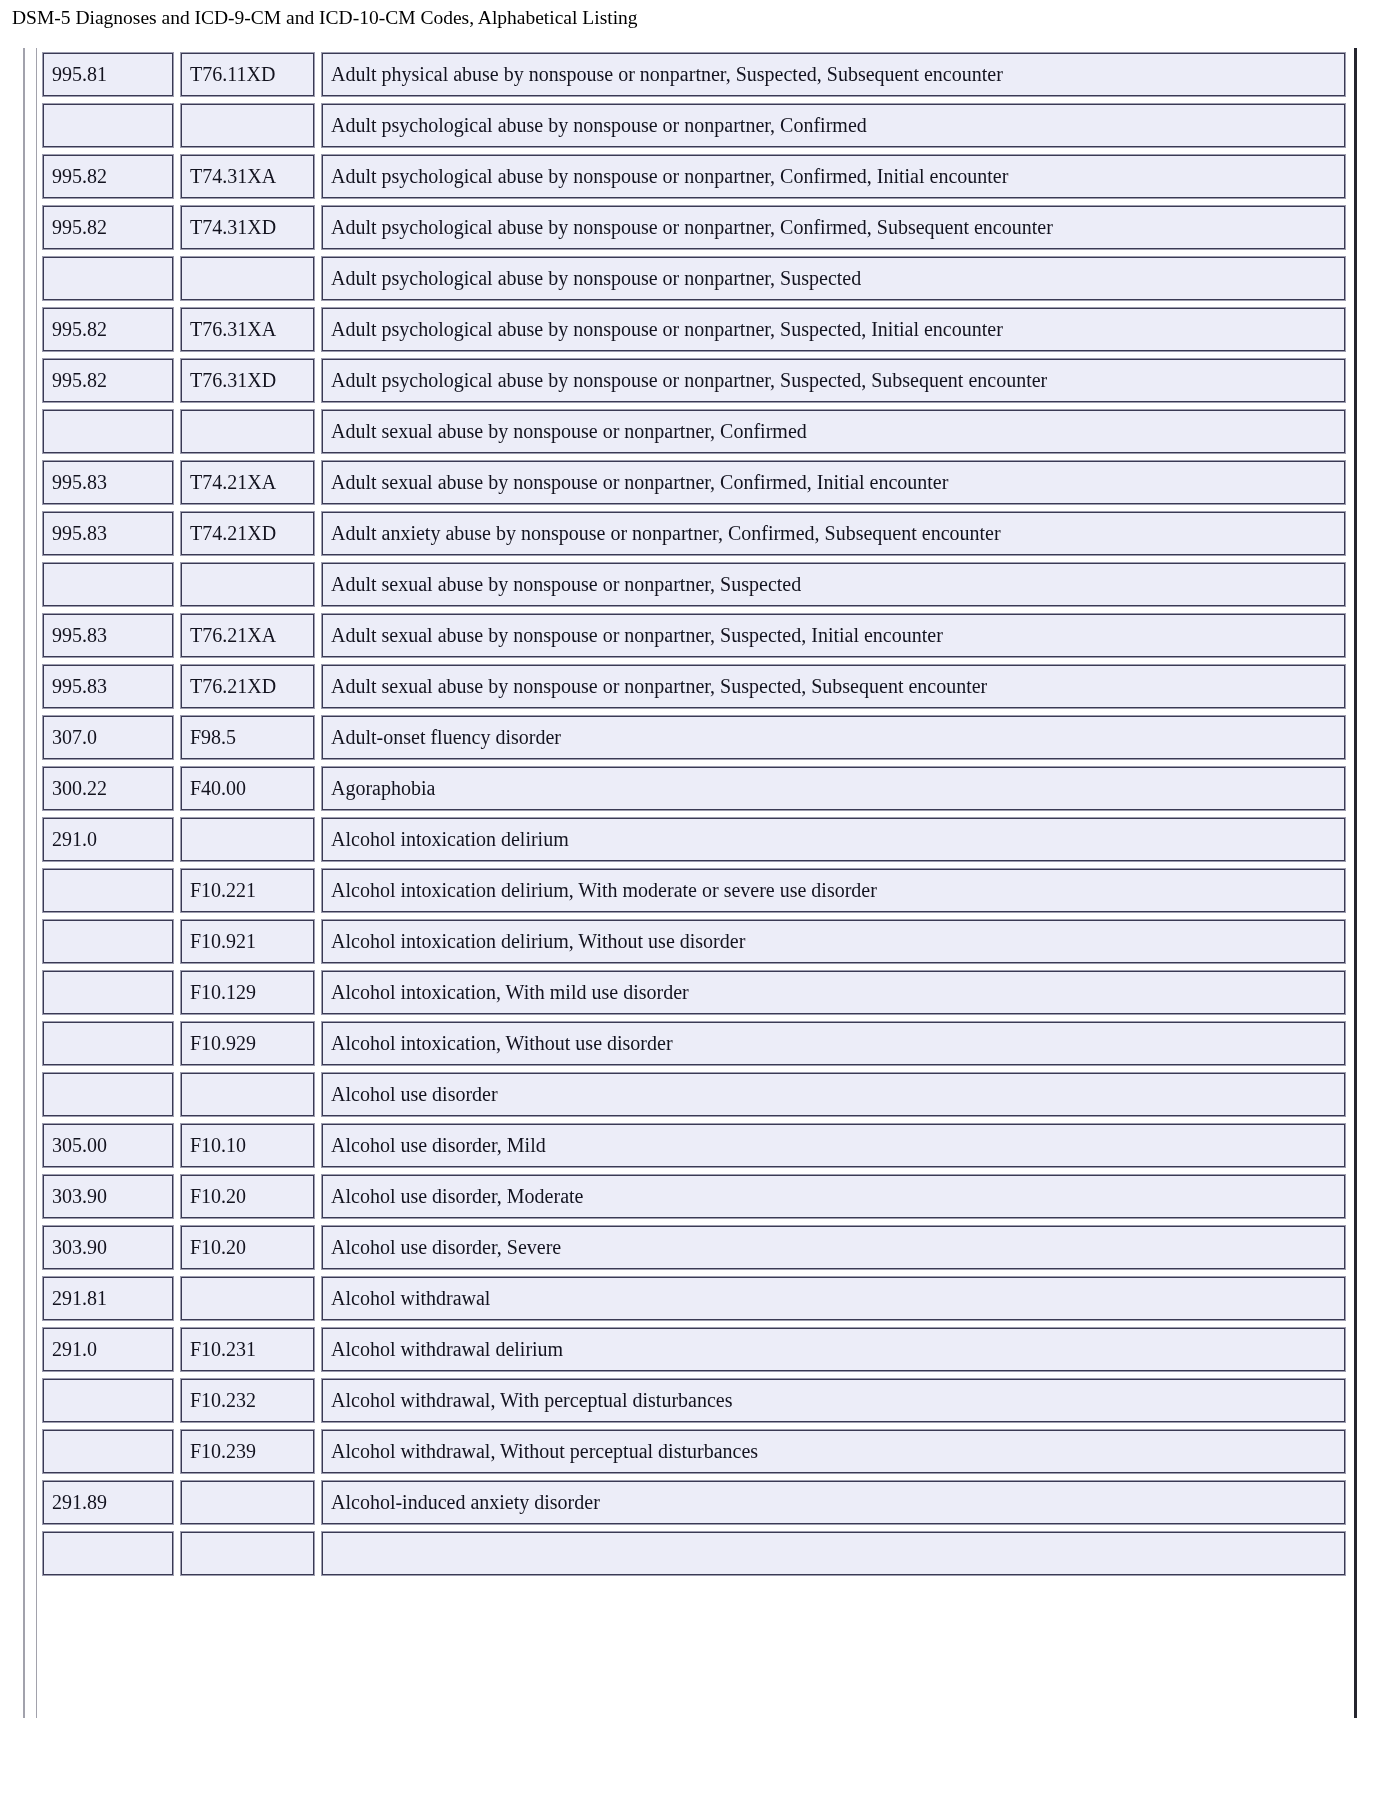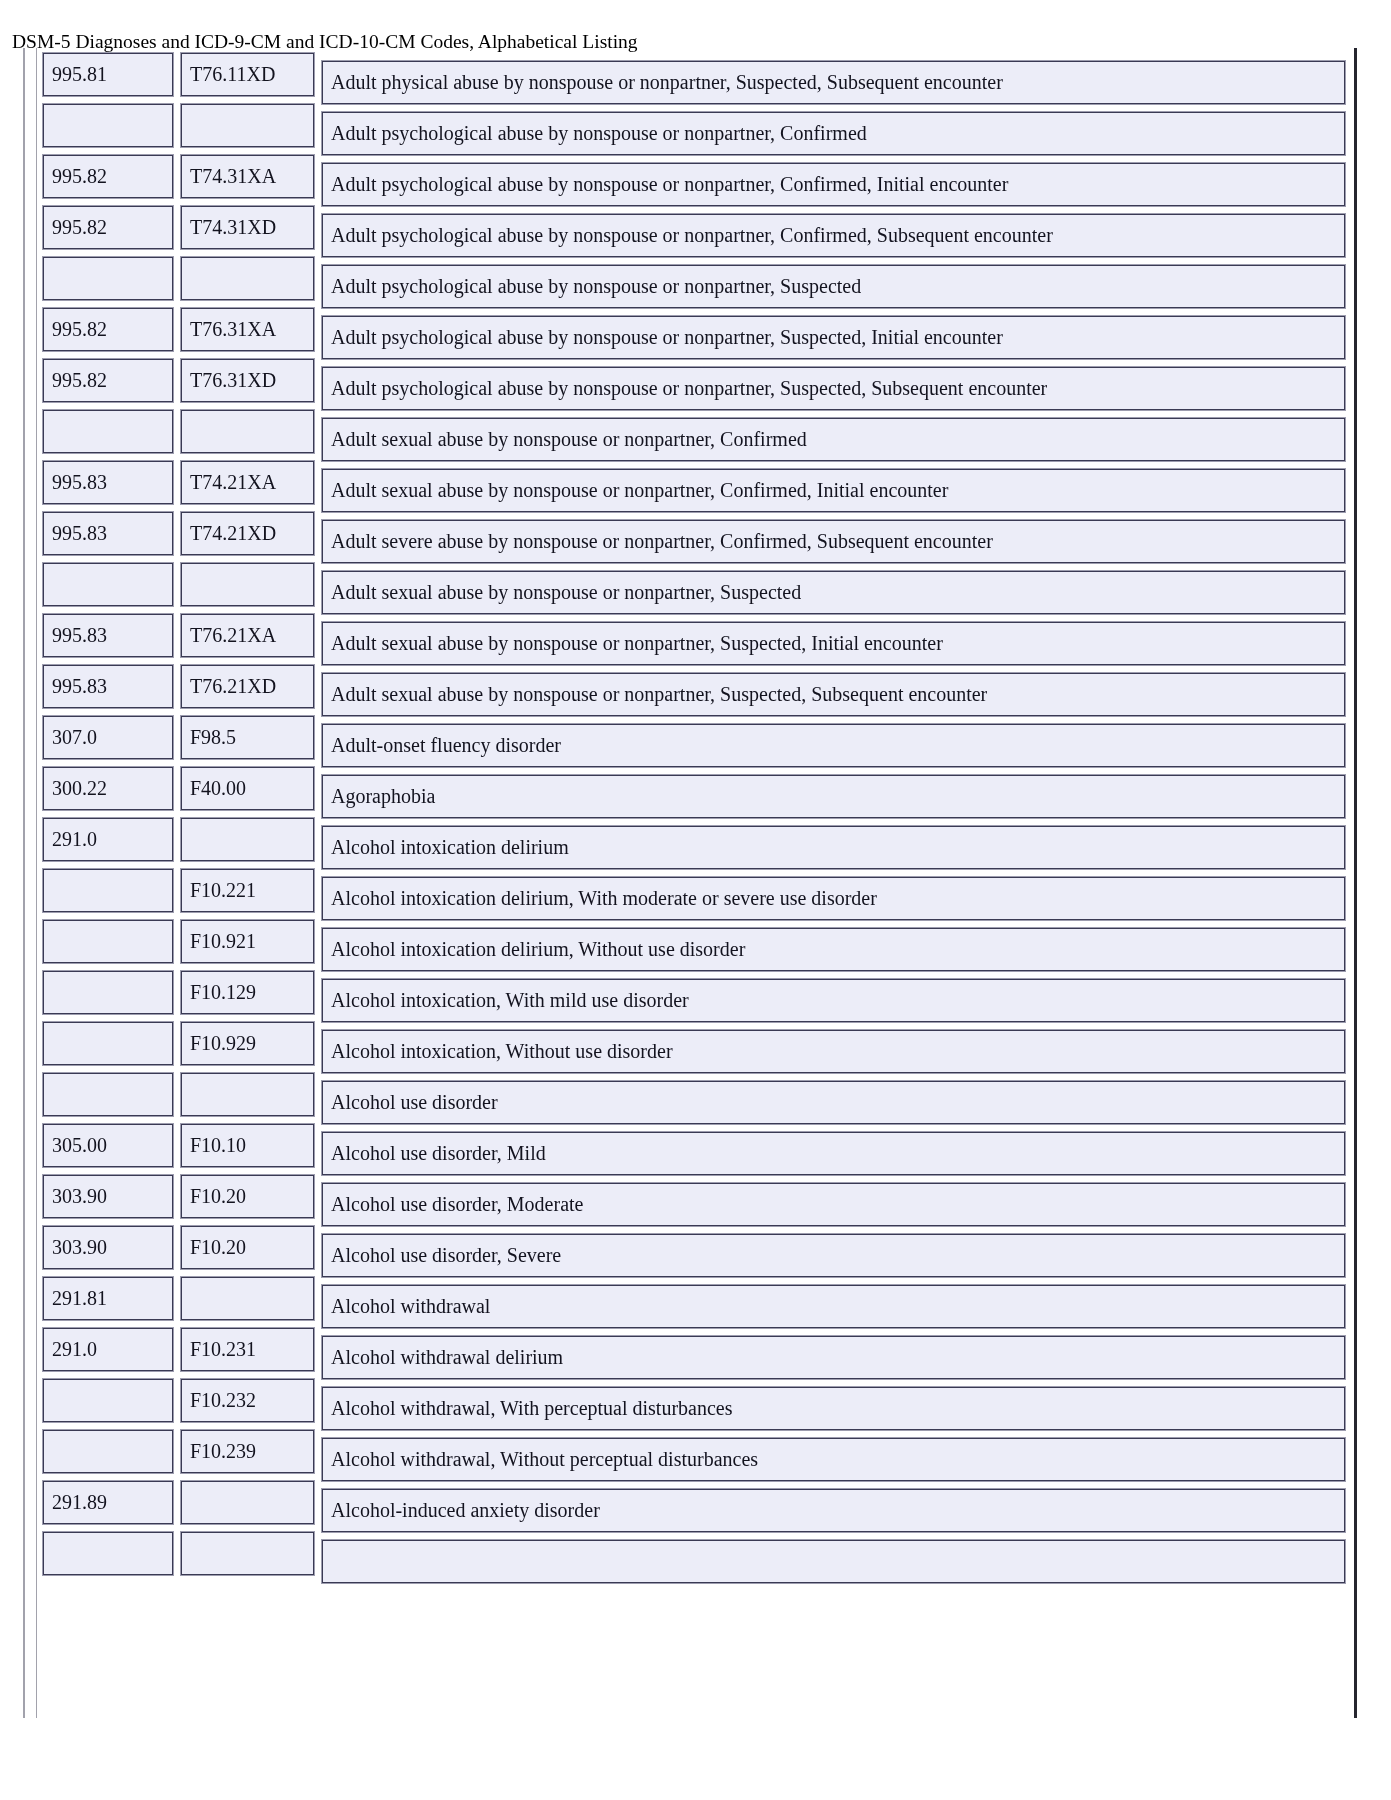--- a/index.html
+++ b/index.html
@@ -15,21 +15,20 @@
     font-family: "Liberation Serif", "DejaVu Serif", serif;
   }
   .page-header {
     position: absolute;
     left: 12px;
     top: 6px;
     font-size: 19.5px;
     line-height: 1.2;
     color: #000000;
     white-space: nowrap;
-    margin-top: 24px;
   }
   
   .table-viewport {
     position: absolute;
     left: 23px;
     top: 48px;
     width: 1334px;
     height: 1670px;
     overflow: hidden;
   }
@@ -73,21 +72,21 @@
     display: flex;
     align-items: center;
     padding: 0 4px 0 9px;
     font-size: 20px;
     color: #13131f;
     white-space: nowrap;
     overflow: hidden;
   }
   .cell.col-icd9  { width: 132px; flex: 0 0 132px; }
   .cell.col-icd10 { width: 135px; flex: 0 0 135px; }
-  .cell.col-desc  { flex: 1 1 auto; margin-top: 8px; }
+  .cell.col-desc  { flex: 1 1 auto; }
 </style>
 </head>
 <body>
 
 <div class="page-header">DSM-5 Diagnoses and ICD-9-CM and ICD-10-CM Codes, Alphabetical Listing</div>
 
 <div class="table-viewport">
   <div class="outer-border-left"></div>
   <div class="inner-border-left"></div>
   <div class="outer-border-right"></div>
@@ -133,21 +132,21 @@
     <div class="cell col-desc">Adult sexual abuse by nonspouse or nonpartner, Confirmed</div>
   </div>
       <div class="row">
     <div class="cell col-icd9">995.83</div>
     <div class="cell col-icd10">T74.21XA</div>
     <div class="cell col-desc">Adult sexual abuse by nonspouse or nonpartner, Confirmed, Initial encounter</div>
   </div>
       <div class="row">
     <div class="cell col-icd9">995.83</div>
     <div class="cell col-icd10">T74.21XD</div>
-    <div class="cell col-desc">Adult severe abuse by nonspouse or nonpartner, Confirmed, Subsequent encounter</div>
+    <div class="cell col-desc">Adult anxiety abuse by nonspouse or nonpartner, Confirmed, Subsequent encounter</div>
   </div>
       <div class="row">
     <div class="cell col-icd9"></div>
     <div class="cell col-icd10"></div>
     <div class="cell col-desc">Adult sexual abuse by nonspouse or nonpartner, Suspected</div>
   </div>
       <div class="row">
     <div class="cell col-icd9">995.83</div>
     <div class="cell col-icd10">T76.21XA</div>
     <div class="cell col-desc">Adult sexual abuse by nonspouse or nonpartner, Suspected, Initial encounter</div>

